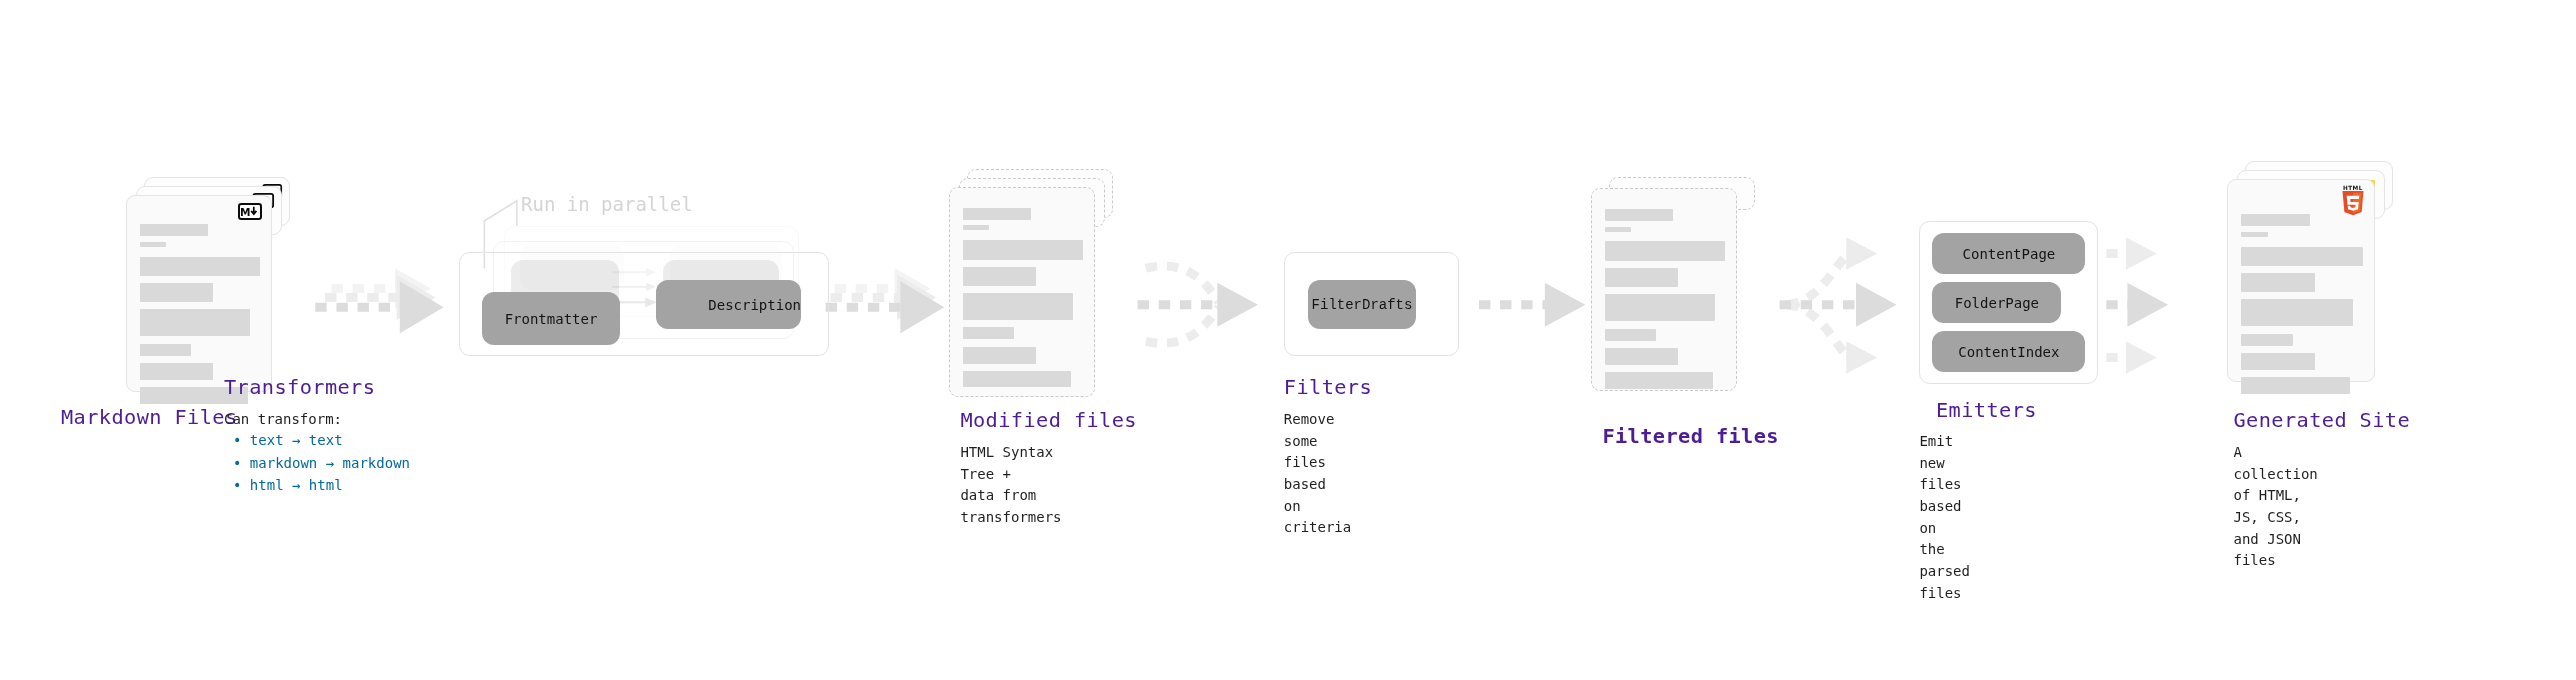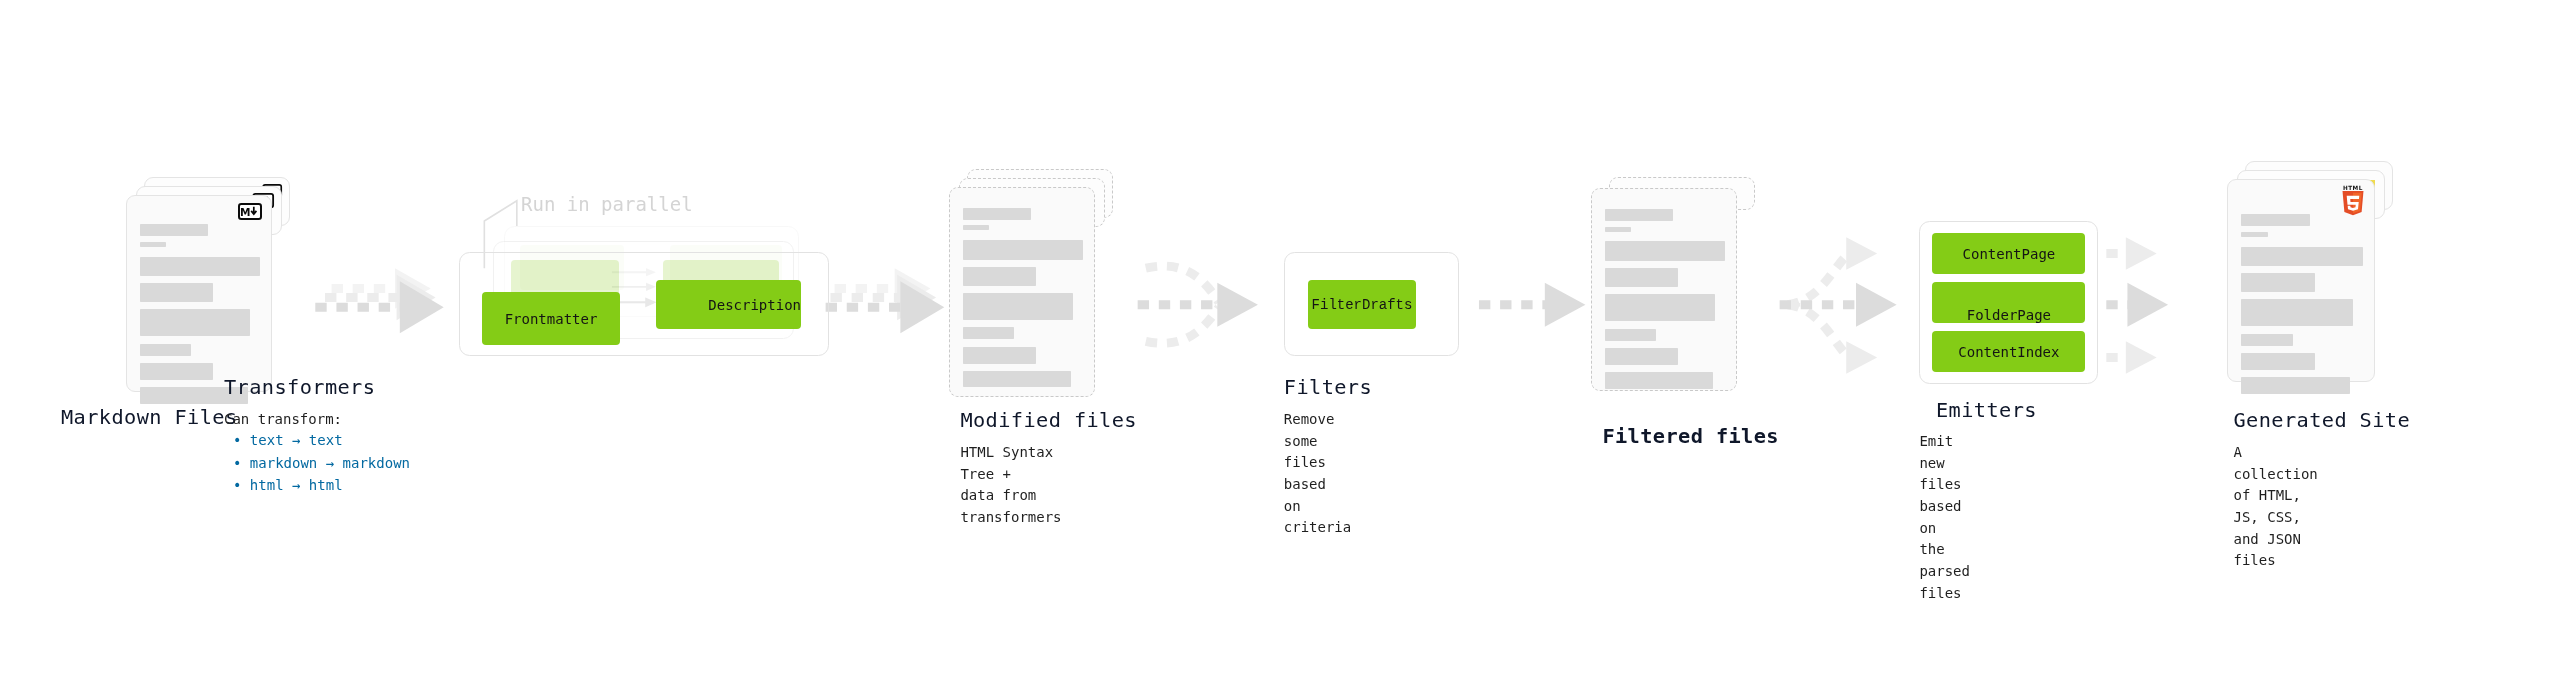--- a/index.html
+++ b/index.html
@@ -30,21 +30,21 @@
   }
 
   .stage-visual {
     position: absolute;
   }
 
   .stage-title {
     position: absolute;
     font-size: 20.3px;
     letter-spacing: 0.4px;
-    color: #0f172a;
+    color: #4c1d95;
     white-space: nowrap;
     font-weight: 400;
   }
 
   .stage-desc {
     position: absolute;
     font-size: 14px;
     line-height: 1.55;
     color: #1f1f1f;
     white-space: pre-line;
@@ -139,22 +139,22 @@
   
   .groupbox {
     position: absolute;
     border: 1.3px solid #e2e2e2;
     border-radius: 10.6px;
     background: #ffffff;
     box-sizing: border-box;
   }
   .chip {
     position: absolute;
-    background: #84cc16;
-    border-radius: 4px;
+    background: #a3a3a3;
+    border-radius: 12px;
     display: flex;
     align-items: center;
     justify-content: center;
     font-size: 14px;
     color: #141414;
     box-sizing: border-box;
     white-space: nowrap;
   }
 
   
@@ -390,21 +390,21 @@
       </div>
     </div>
     <div class="stage-title" style="left:11.4px; top:424px;font-weight:bold;">Filtered files</div>
   </div>
 
   <div class="stage" style="left:1908px;">
     <div class="groupbox" style="left:11.4px; top:221px; width:179px; height:163px;"></div>
     <div class="chip" style="left:24.4px; top:233px; width:153px; height:41px;">
       <span>ContentPage</span>
     </div>
-    <div class="chip" style="left:24.4px; top:282px; width:153px; height:41px;align-items:flex-end;">
+    <div class="chip" style="left:24.4px; top:282px; width:129px; height:41px;">
       <span>FolderPage</span>
     </div>
     <div class="chip" style="left:24.4px; top:331px; width:153px; height:41px;">
       <span>ContentIndex</span>
     </div>
     <div class="stage-title" style="left:28px; top:398px;">Emitters</div>
     <div class="stage-desc" style="left:11.4px; top:431px;">Emit new files based on
 the parsed files</div>
   </div>
 

